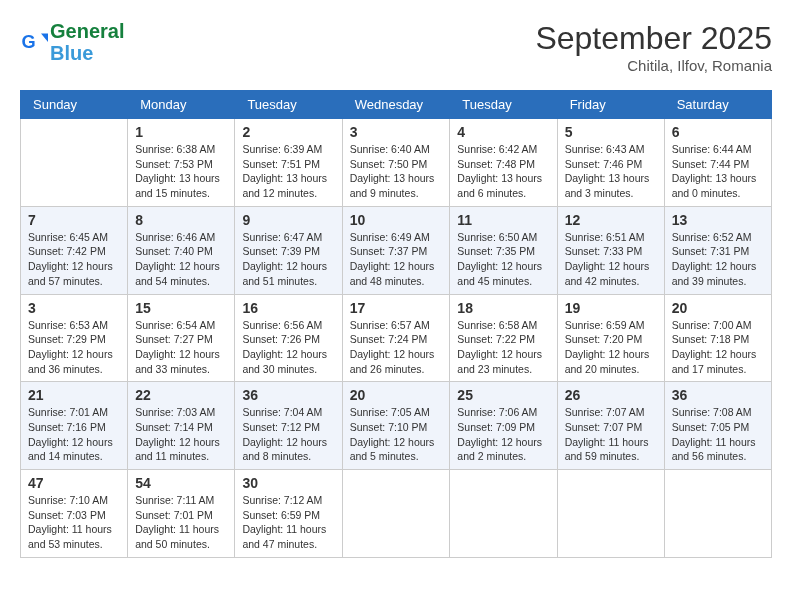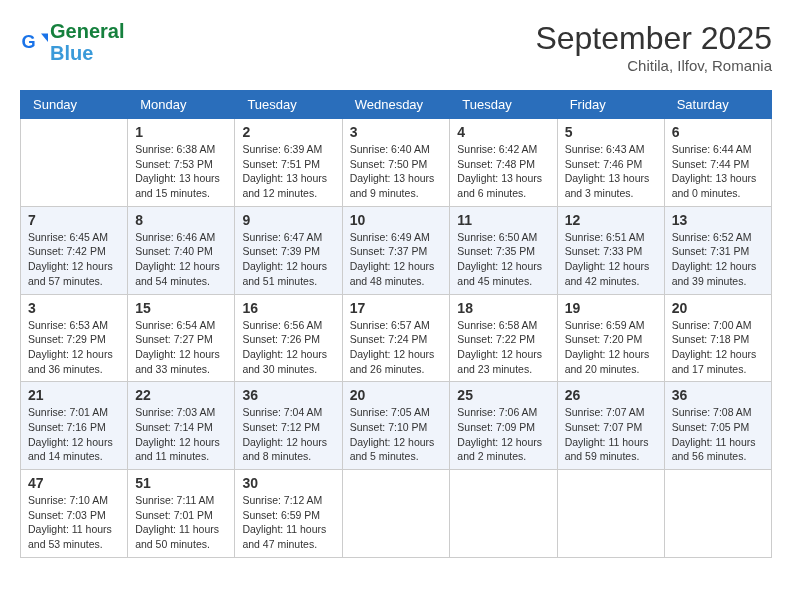--- a/index.html
+++ b/index.html
@@ -233,21 +233,21 @@
           <span class="day-number">36</span>
           <div class="day-info">Sunrise: 7:08 AM<br>Sunset: 7:05 PM<br>Daylight: 11 hours<br>and 56 minutes.</div>
         </td>
       </tr>
       <tr>
         <td>
           <span class="day-number">47</span>
           <div class="day-info">Sunrise: 7:10 AM<br>Sunset: 7:03 PM<br>Daylight: 11 hours<br>and 53 minutes.</div>
         </td>
         <td>
-          <span class="day-number">51</span>
+          <span class="day-number">54</span>
           <div class="day-info">Sunrise: 7:11 AM<br>Sunset: 7:01 PM<br>Daylight: 11 hours<br>and 50 minutes.</div>
         </td>
         <td>
           <span class="day-number">30</span>
           <div class="day-info">Sunrise: 7:12 AM<br>Sunset: 6:59 PM<br>Daylight: 11 hours<br>and 47 minutes.</div>
         </td>
         <td class="empty-cell"></td>
         <td class="empty-cell"></td>
         <td class="empty-cell"></td>
         <td class="empty-cell"></td>

